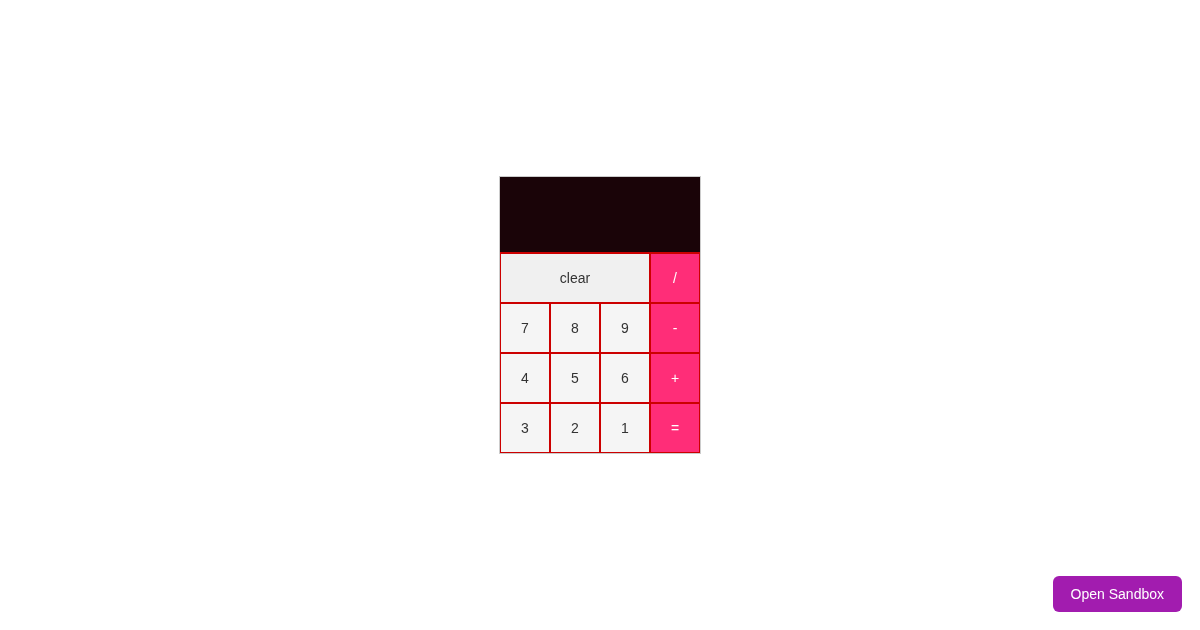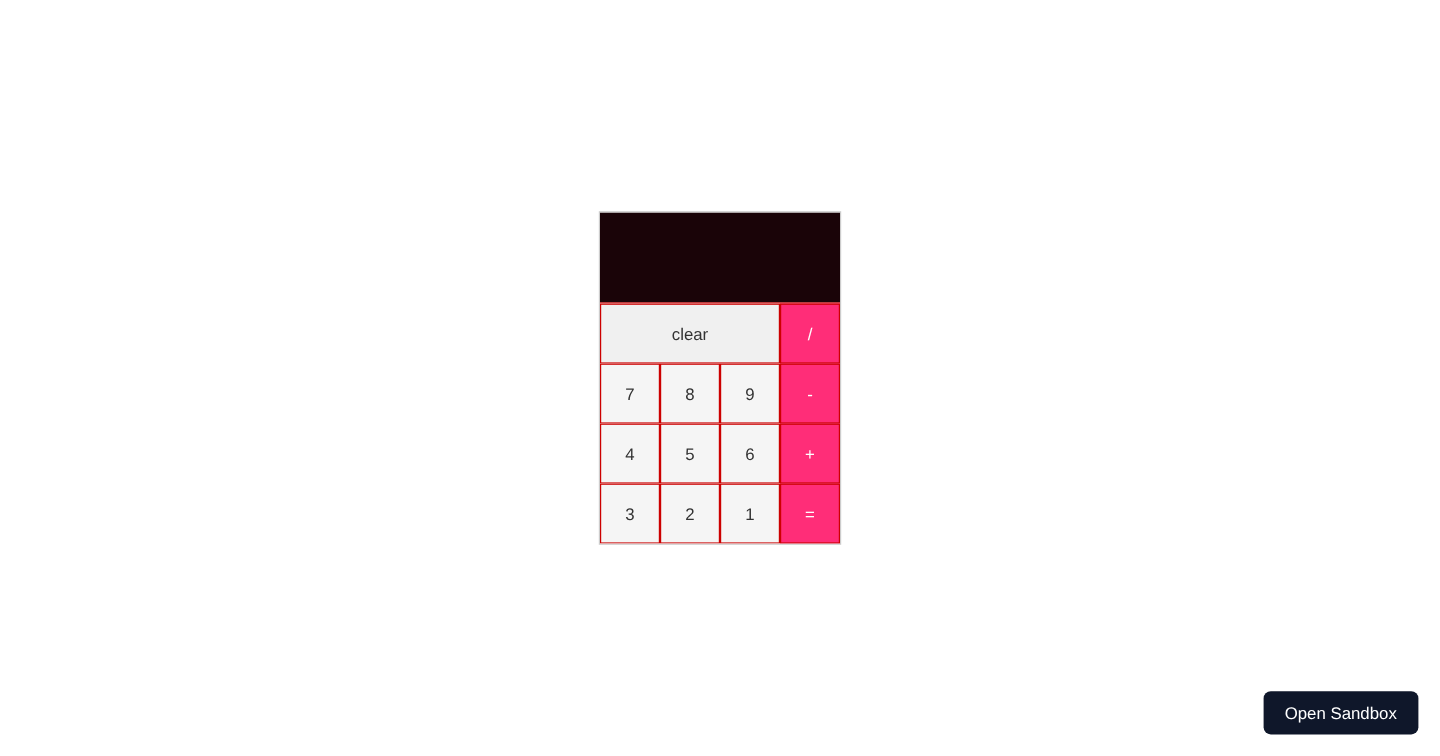--- a/index.html
+++ b/index.html
@@ -58,21 +58,21 @@
     .btn-operator {
       background: #ff2d78;
       color: #fff;
       border-color: #c00;
     }
 
     .open-sandbox {
       position: absolute;
       bottom: 18px;
       right: 18px;
-      background: #0f172a;
+      background: #a21caf;
       color: #fff;
       border: none;
       padding: 10px 18px;
       border-radius: 6px;
       font-size: 14px;
       cursor: pointer;
     }
   </style>
 </head>
 <body>

